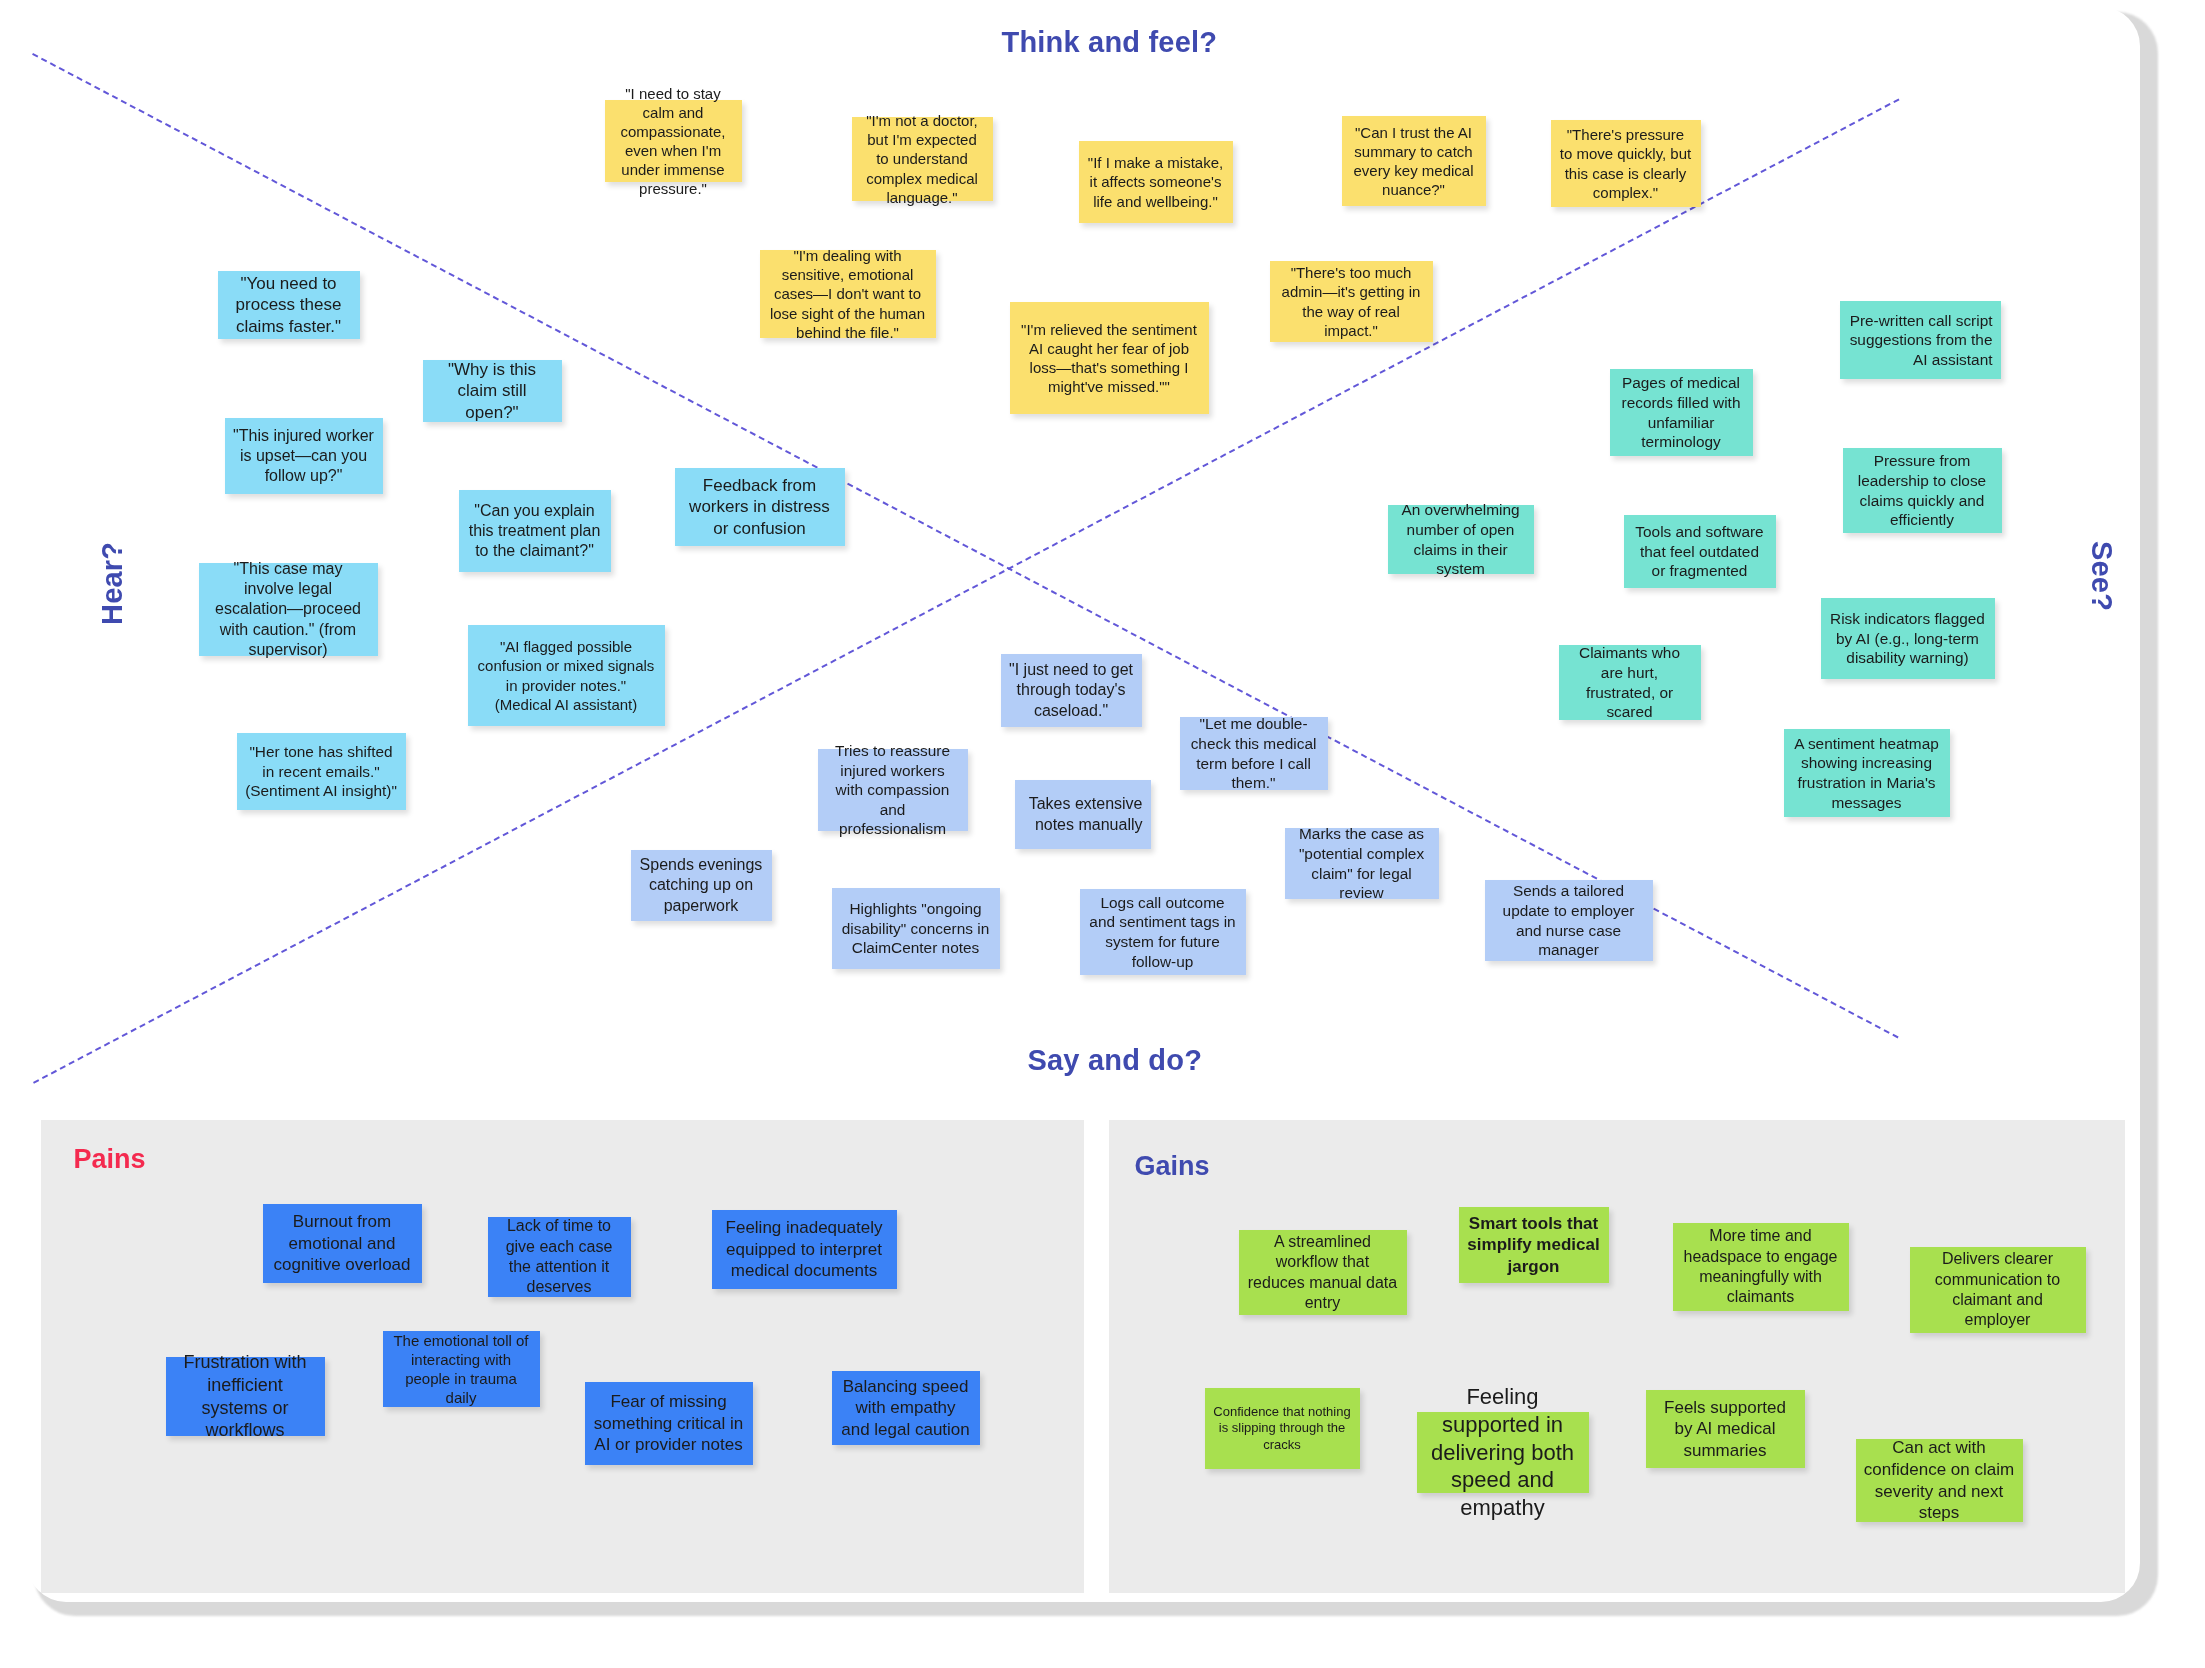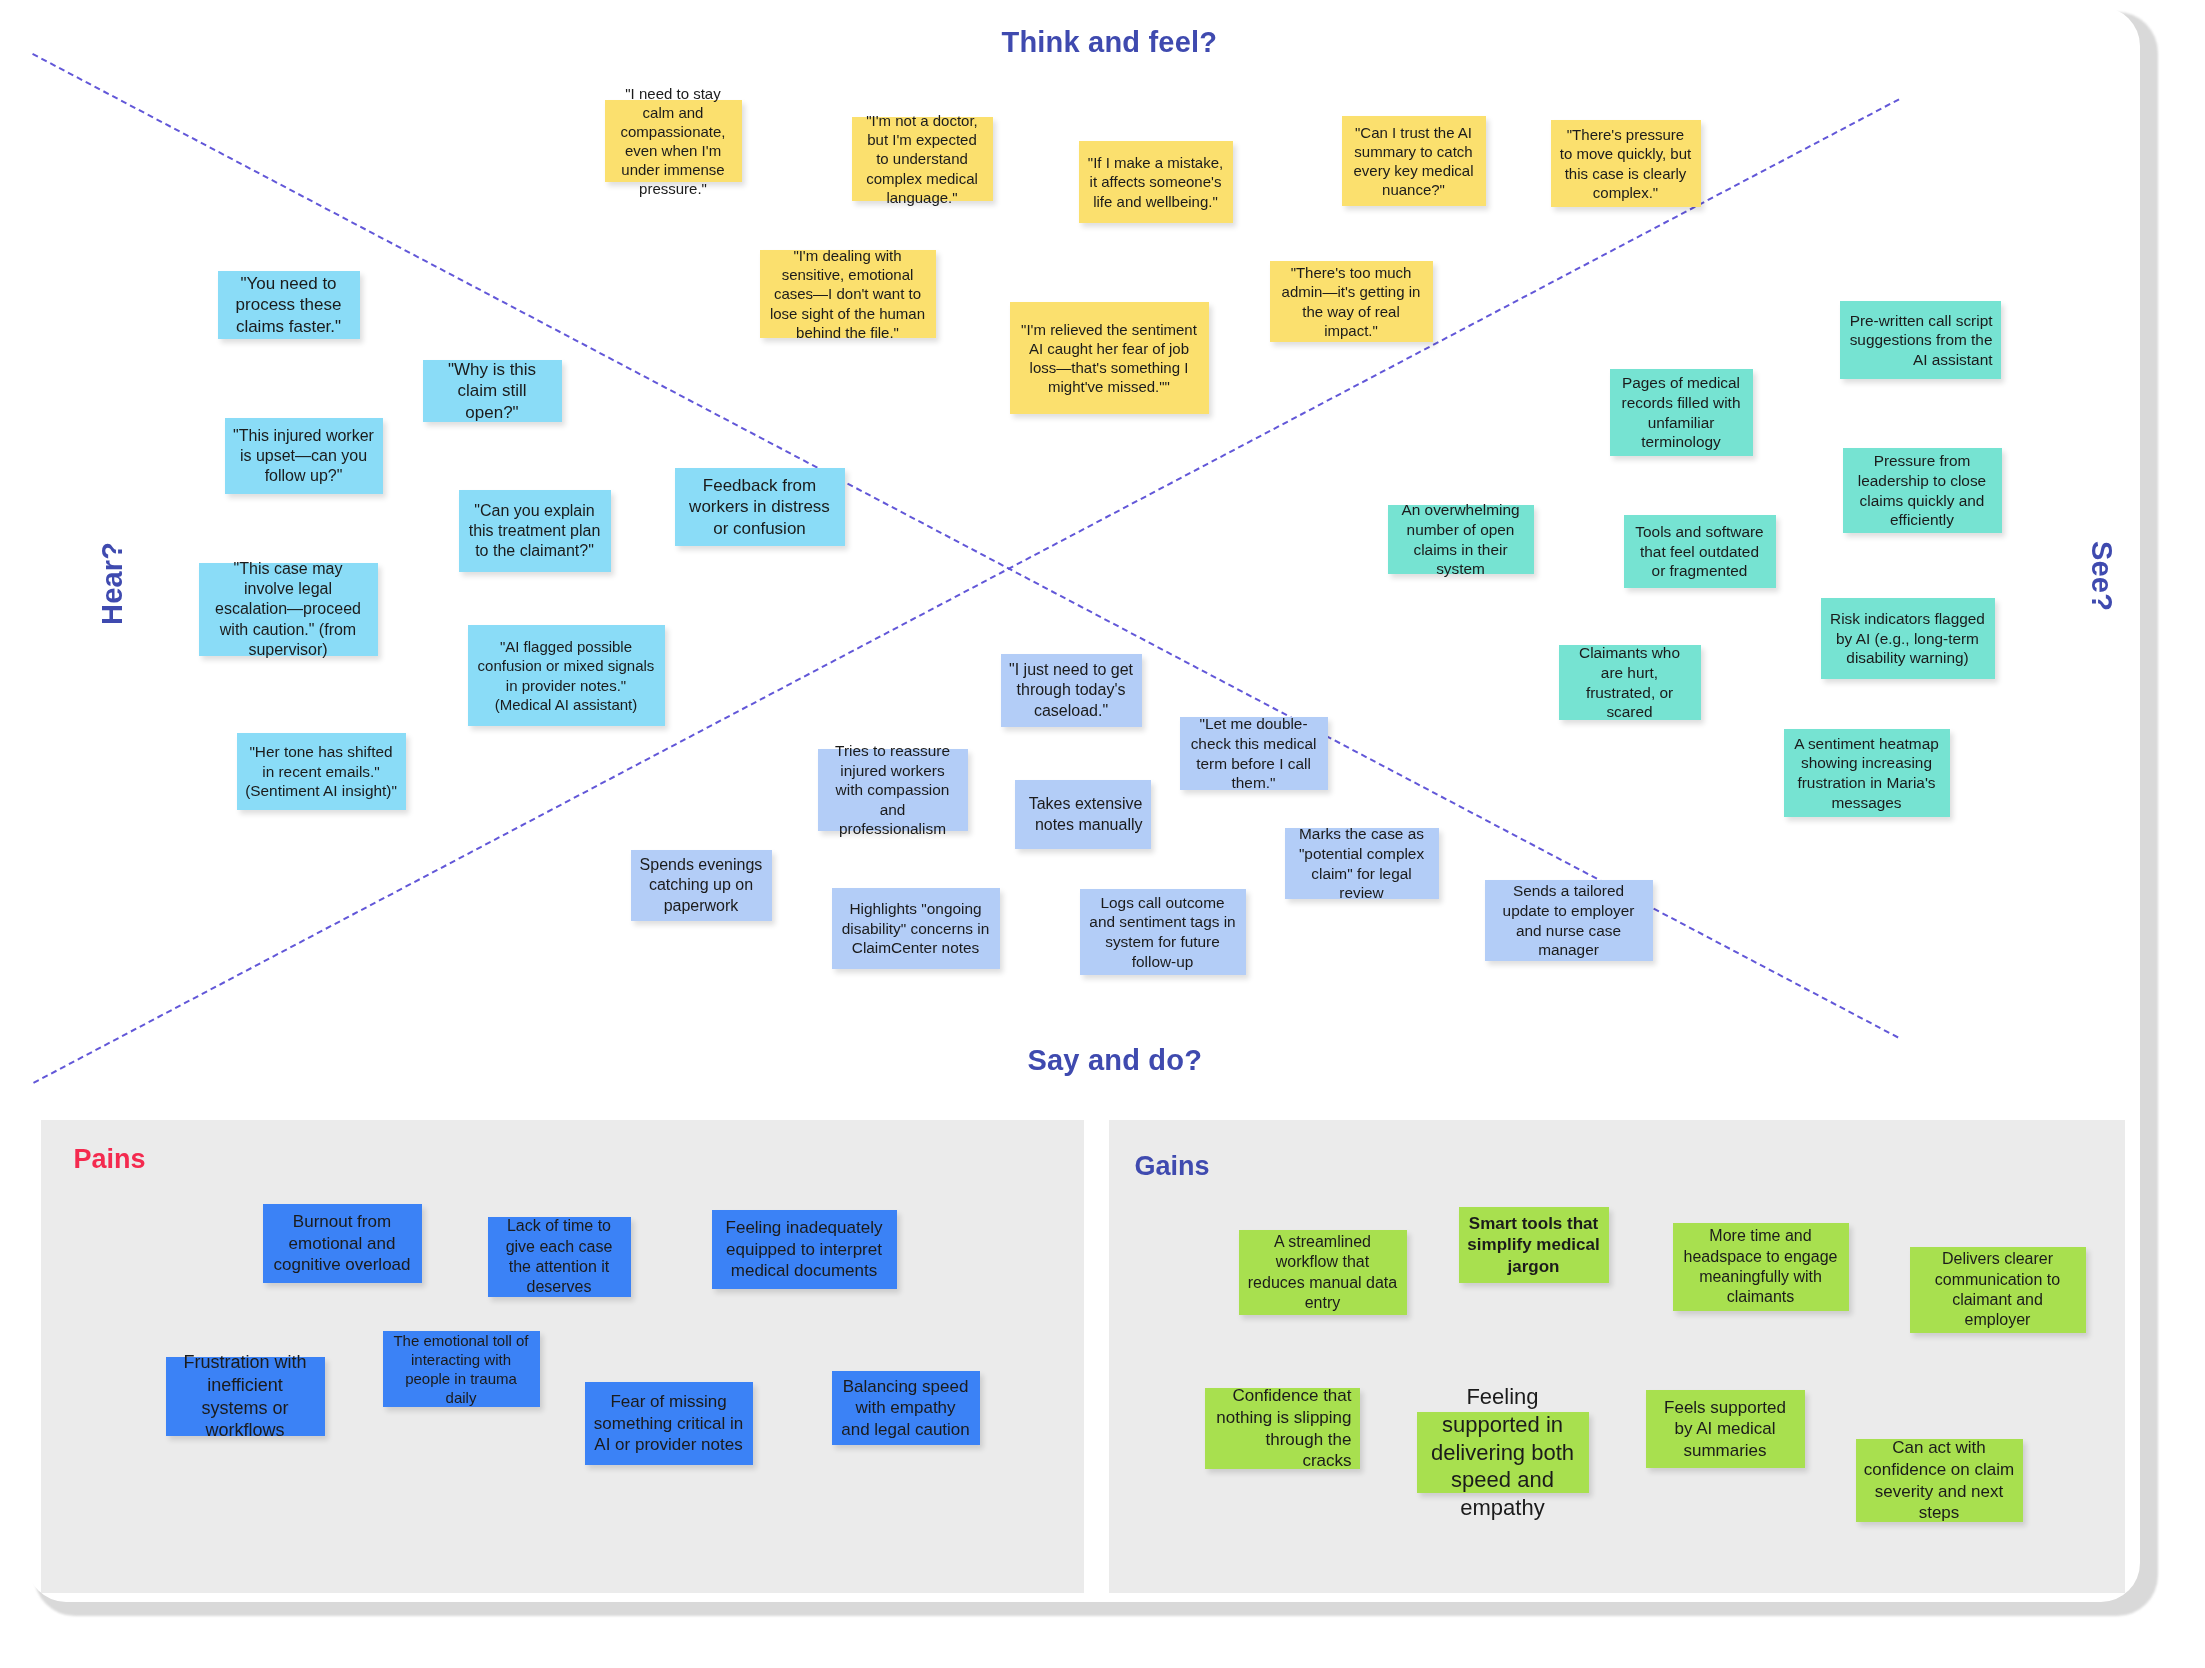--- a/index.html
+++ b/index.html
@@ -271,21 +271,21 @@
         </div>
         <div class="note green" style="left: 1646px; top: 1216px; width: 176px; height: 88px; font-size: 16px;">
           <span>More time and headspace to engage meaningfully with claimants</span>
         </div>
         <div class="note green" style="left: 1883px; top: 1240px; width: 176px; height: 86px; font-size: 16px;">
           <span>Delivers clearer communication to claimant and employer</span>
         </div>
         <div class="note green" style="left: 1390px; top: 1405px; width: 172px; height: 81px; font-size: 22px;">
           <span>Feeling supported in delivering both speed and empathy</span>
         </div>
-        <div class="note green" style="left: 1178px; top: 1381px; width: 155px; height: 81px; font-size: 17px; text-align: right;">
+        <div class="note green" style="left: 1178px; top: 1381px; width: 155px; height: 81px; font-size: 13px;">
           <span>Confidence that nothing is slipping through the cracks</span>
         </div>
         <div class="note green" style="left: 1619px; top: 1383px; width: 159px; height: 78px; font-size: 17px;">
           <span>Feels supported by AI medical summaries</span>
         </div>
         <div class="note green" style="left: 1829px; top: 1432px; width: 167px; height: 83px; font-size: 17px;">
           <span>Can act with confidence on claim severity and next steps</span>
         </div>
       </div>
 

